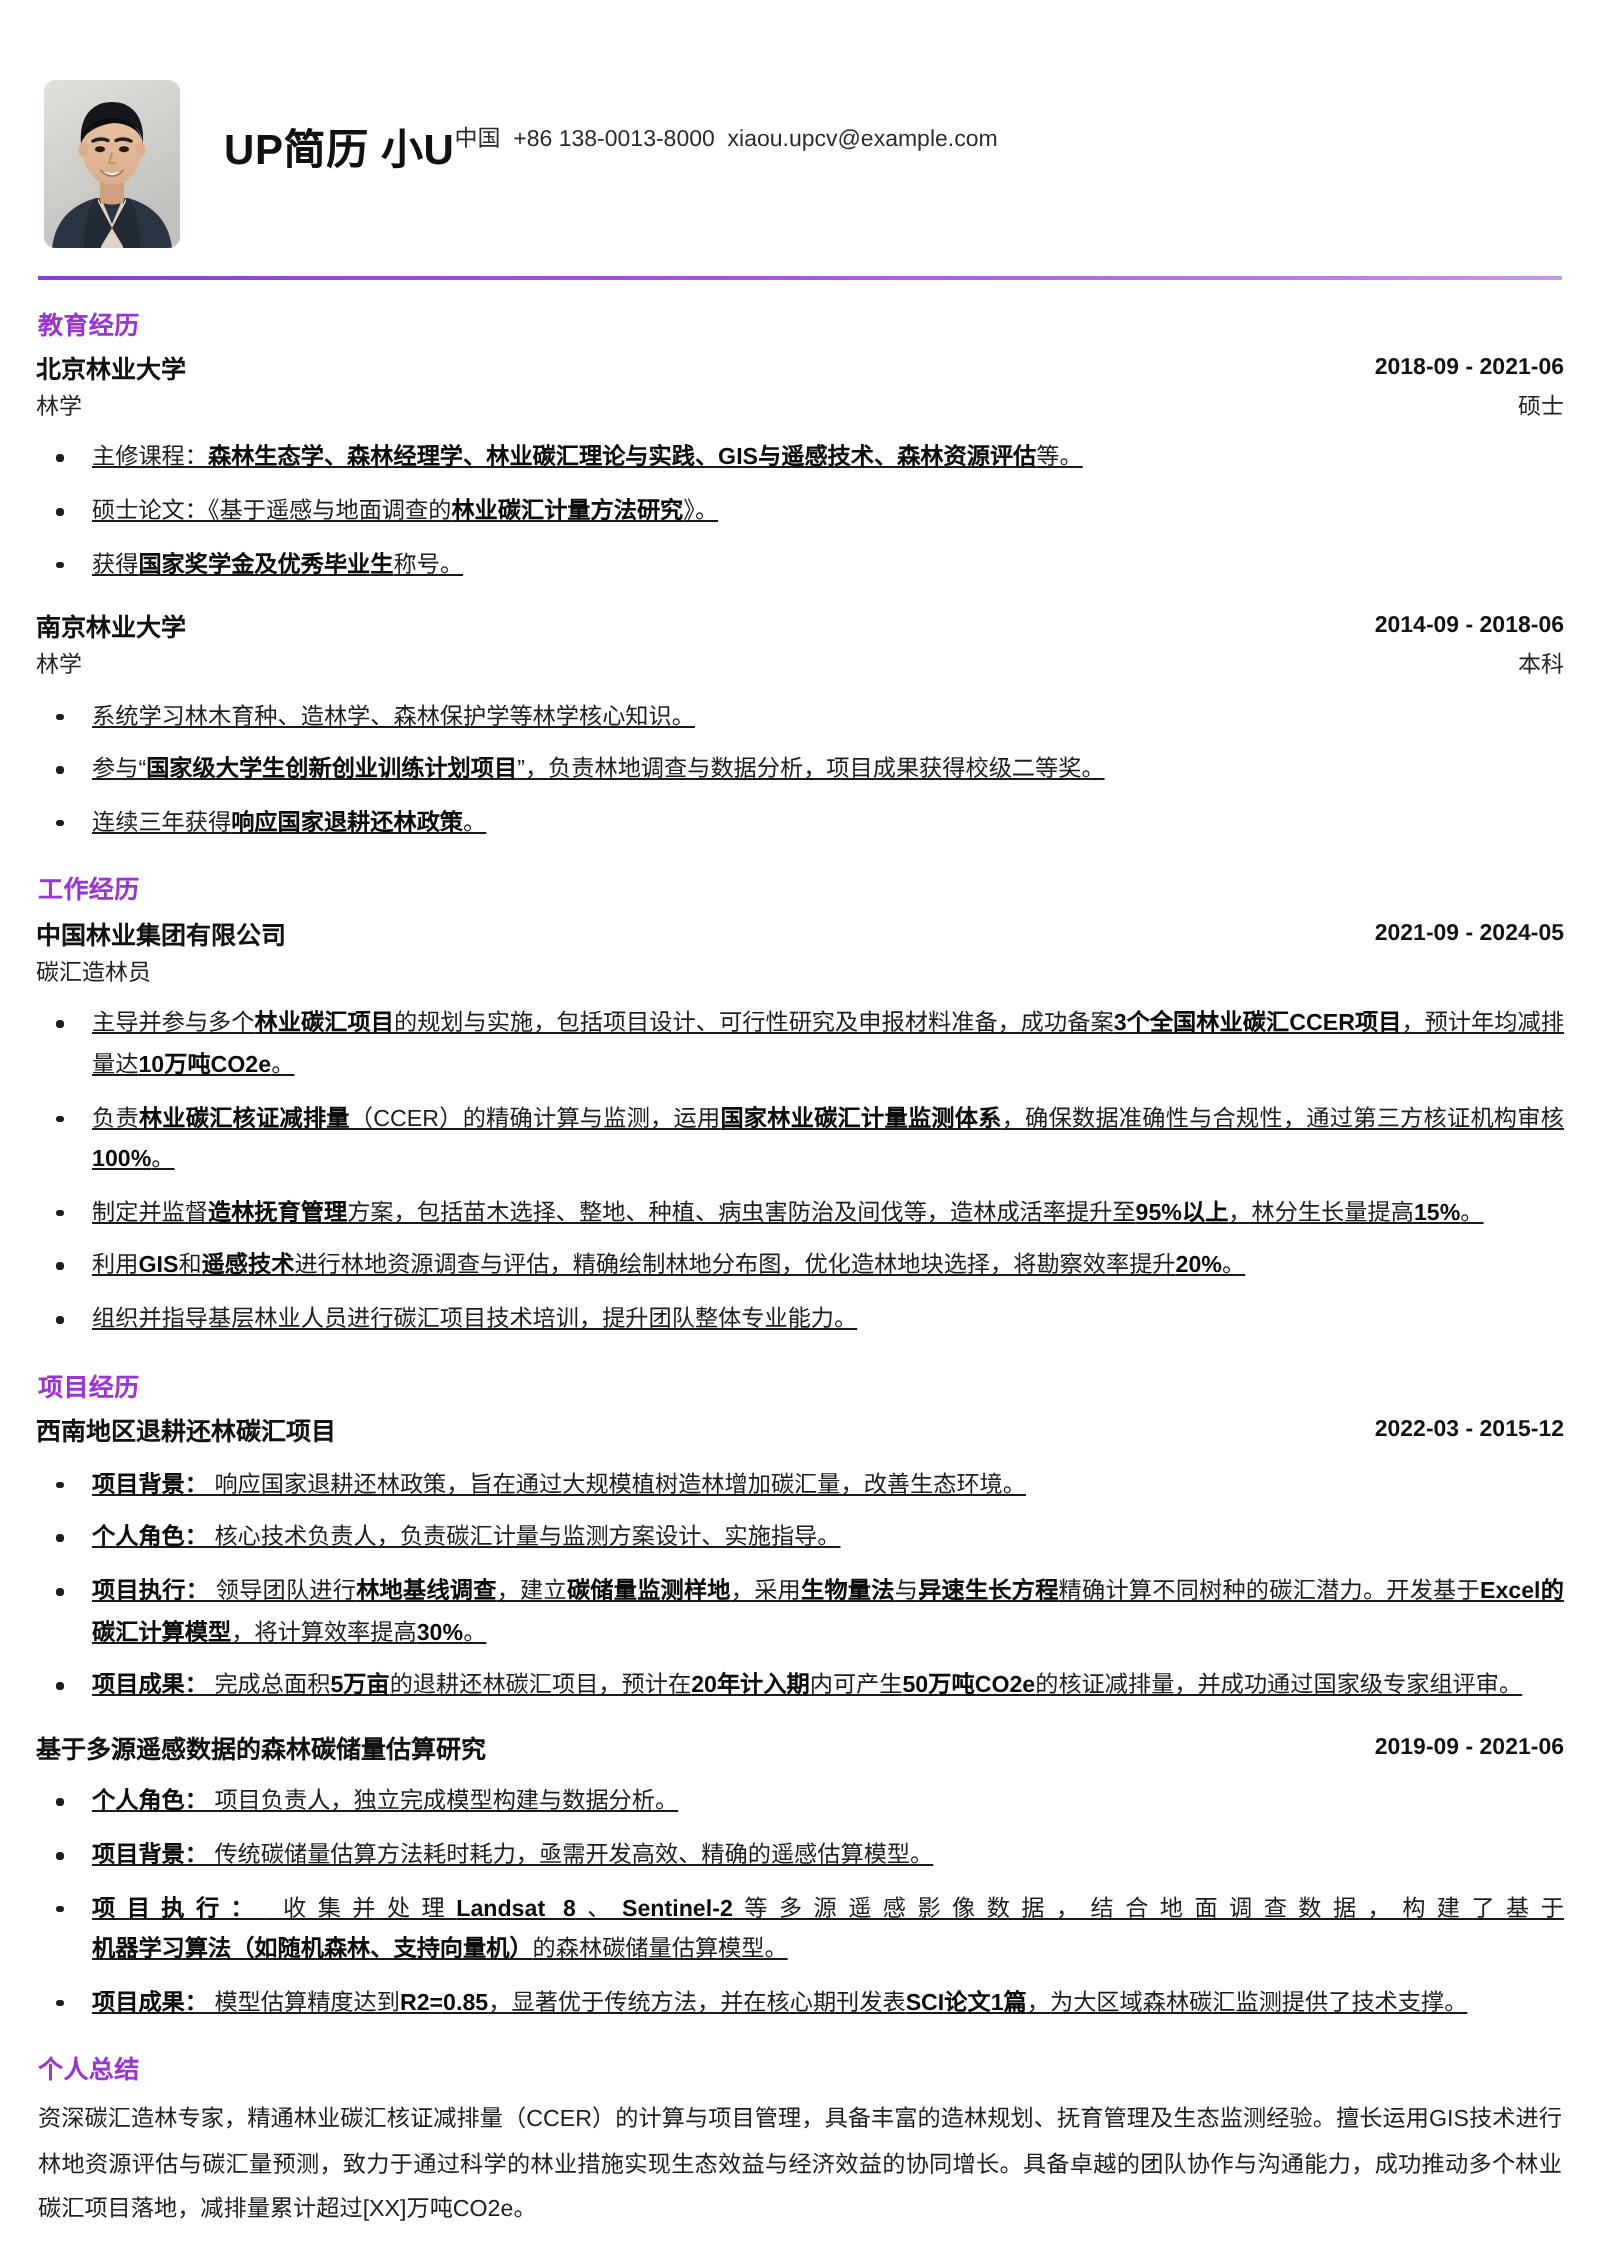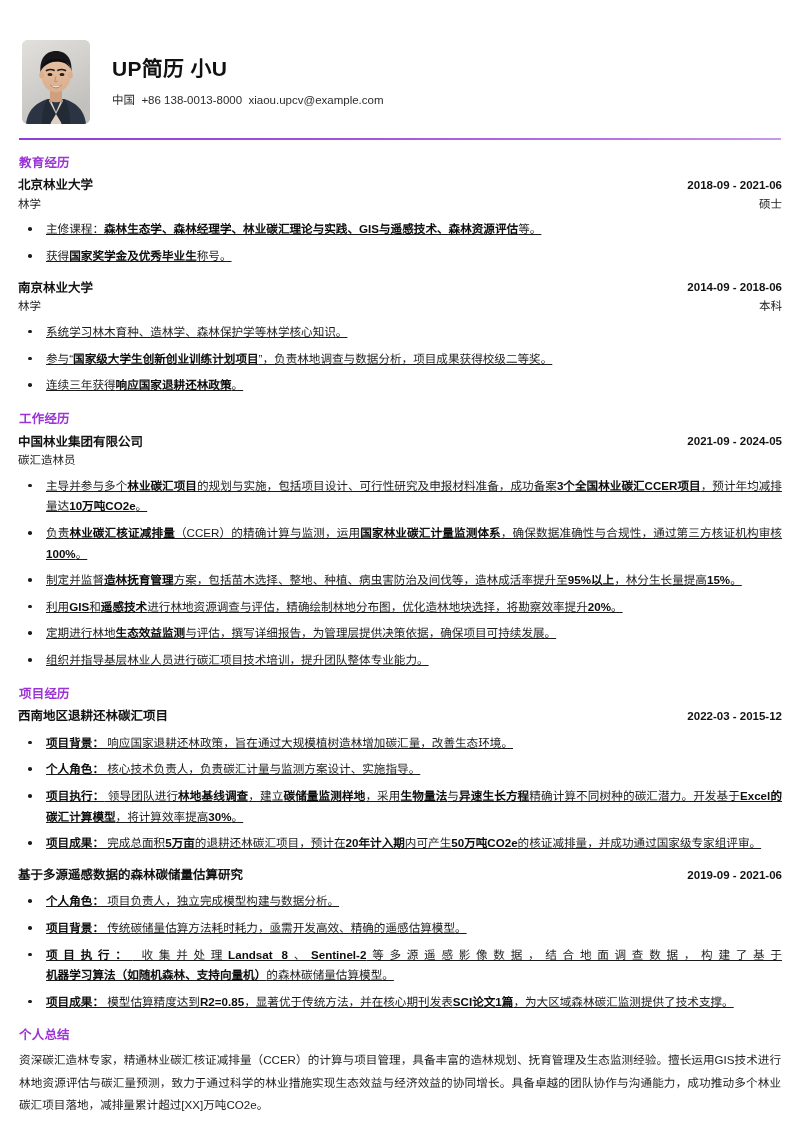--- a/index.html
+++ b/index.html
@@ -35,21 +35,21 @@
     width: 68px;
     height: 84px;
     border-radius: 6px;
     flex: 0 0 auto;
     overflow: hidden;
     position: relative;
     background: linear-gradient(170deg, #dedcd9 0%, #cfcdc9 55%, #c6c4c0 100%);
   }
   .photo svg { display: block; width: 100%; height: 100%; }
 
-  .identity { display: flex; flex-direction: column; justify-content: center; }
+  .identity { display: flex; justify-content: center; }
   .name {
     font-size: 21px;
     font-weight: 700;
     letter-spacing: .3px;
     color: #111;
     line-height: 1.25;
     margin-bottom: 11px;
   }
   .contact {
     font-size: 11.5px;
@@ -74,21 +74,21 @@
     line-height: 1.5;
     letter-spacing: .2px;
   }
   .section + .section { margin-top: 14px; }
 
   .entry { margin-bottom: 2px; }
   .entry + .entry { margin-top: 12px; }
 
   .entry-row {
     display: flex;
-    align-items: center;
+    align-items: flex-start;
     justify-content: space-between;
     line-height: 1.55;
   }
   .entry-primary {
     font-size: 12.5px;
     font-weight: 700;
     color: #121212;
   }
   .entry-meta {
     font-size: 11.5px;
@@ -215,20 +215,21 @@
           <div class="entry-row">
             <span class="entry-primary">北京林业大学</span>
             <span class="entry-meta">2018-09 - 2021-06</span>
           </div>
           <div class="entry-row">
             <span class="entry-secondary">林学</span>
             <span class="entry-meta-sub">硕士</span>
           </div>
           <ul class="bullets">
             <li>主修课程：<b>森林生态学、森林经理学、林业碳汇理论与实践、GIS与遥感技术、森林资源评估</b>等。</li>
+            <li>硕士论文：《基于遥感与地面调查的<b>林业碳汇计量方法研究</b>》。</li>
             <li>获得<b>国家奖学金及优秀毕业生</b>称号。</li>
           </ul>
         </div>
         <div class="entry">
           <div class="entry-row">
             <span class="entry-primary">南京林业大学</span>
             <span class="entry-meta">2014-09 - 2018-06</span>
           </div>
           <div class="entry-row">
             <span class="entry-secondary">林学</span>
@@ -250,21 +251,20 @@
           </div>
           <div class="entry-row">
             <span class="entry-secondary">碳汇造林员</span>
             <span class="entry-meta-sub"></span>
           </div>
           <ul class="bullets">
             <li>主导并参与多个<b>林业碳汇项目</b>的规划与实施，包括项目设计、可行性研究及申报材料准备，成功备案<b>3个全国林业碳汇CCER项目</b>，预计年均减排量达<b>10万吨CO2e</b>。</li>
             <li>负责<b>林业碳汇核证减排量</b>（CCER）的精确计算与监测，运用<b>国家林业碳汇计量监测体系</b>，确保数据准确性与合规性，通过第三方核证机构审核<b>100%</b>。</li>
             <li>制定并监督<b>造林抚育管理</b>方案，包括苗木选择、整地、种植、病虫害防治及间伐等，造林成活率提升至<b>95%以上</b>，林分生长量提高<b>15%</b>。</li>
             <li>利用<b>GIS</b>和<b>遥感技术</b>进行林地资源调查与评估，精确绘制林地分布图，优化造林地块选择，将勘察效率提升<b>20%</b>。</li>
-            <li>定期进行林地<b>生态效益监测</b>与评估，撰写详细报告，为管理层提供决策依据，确保项目可持续发展。</li>
             <li>组织并指导基层林业人员进行碳汇项目技术培训，提升团队整体专业能力。</li>
           </ul>
         </div>
       </div>
       <div class="section">
         <div class="section-title">项目经历</div>
         <div class="entry">
           <div class="entry-row">
             <span class="entry-primary">西南地区退耕还林碳汇项目</span>
             <span class="entry-meta">2022-03 - 2015-12</span>

